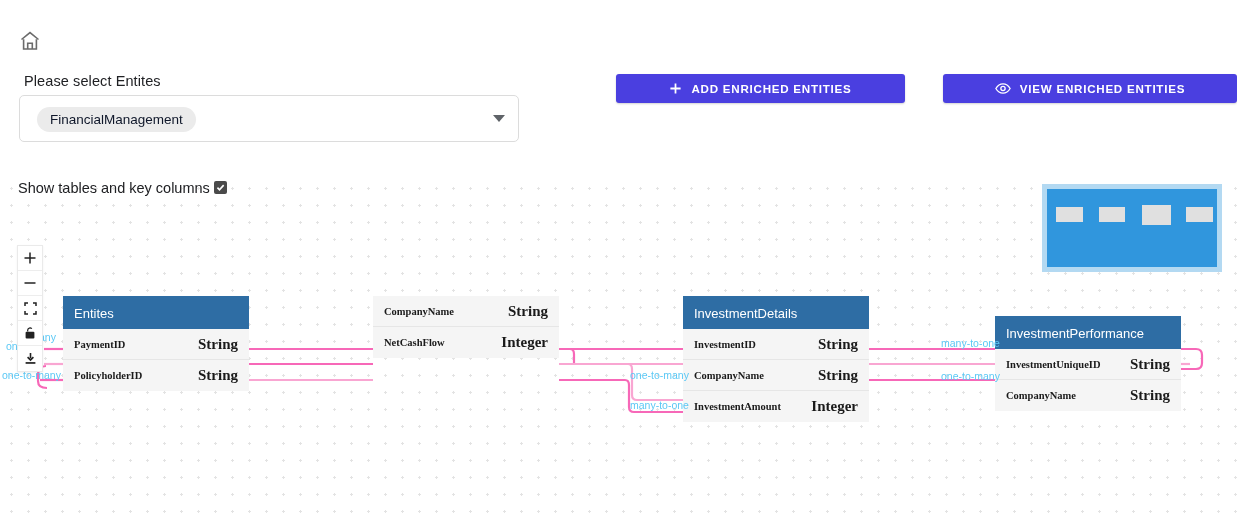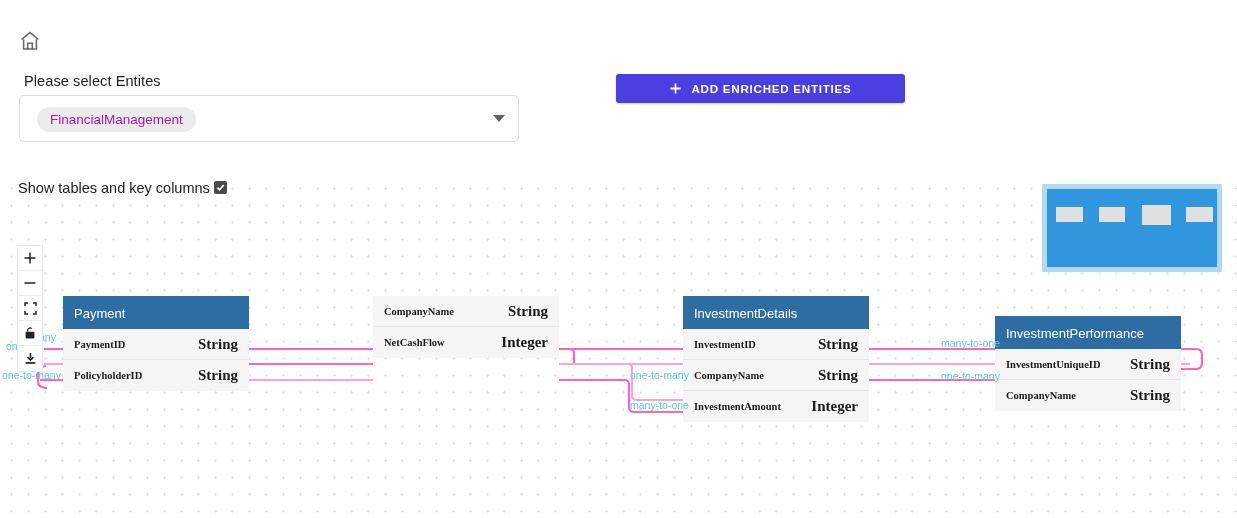--- a/index.html
+++ b/index.html
@@ -22,21 +22,21 @@
   }
   .select-box {
     position: absolute; left: 19px; top: 95px;
     width: 500px; height: 47px;
     border: 1px solid #dcdcdc; border-radius: 5px; background:#fff;
   }
   .chip {
     position: absolute; left: 17px; top: 11px;
     height: 25px; padding: 0 13px;
     background: #ebebeb; border-radius: 13px;
-    font-size: 13.5px; color: #a21caf;
+    font-size: 13.5px; color: #0f172a;
     display: flex; align-items: center;
   }
   .select-arrow {
     position: absolute; right: 13px; top: 19px;
     width: 0; height: 0;
     border-left: 6px solid transparent;
     border-right: 6px solid transparent;
     border-top: 7px solid #5f6368;
   }
 
@@ -155,20 +155,29 @@
   </div>
 
   <button class="btn" id="btn-add">
     <span class="ic">
       <svg width="13" height="13" viewBox="0 0 14 14" stroke="#fff" stroke-width="1.9">
           <path d="M7 1.5v11M1.5 7h11"></path>
         </svg>
     </span>
     <span>ADD ENRICHED ENTITIES</span>
   </button>
+  <button class="btn" id="btn-view">
+    <span class="ic">
+      <svg width="16" height="13" viewBox="0 0 18 13" fill="none" stroke="#fff" stroke-width="1.5">
+        <path d="M1 6.5S4 1.3 9 1.3 17 6.5 17 6.5 14 11.7 9 11.7 1 6.5 1 6.5Z"></path>
+        <circle cx="9" cy="6.5" r="2.4"></circle>
+      </svg>
+    </span>
+    <span>VIEW ENRICHED ENTITIES</span>
+  </button>
 
   <div class="canvas"></div>
 
   <svg class="edges">
     <g fill="none" stroke="#f768b8" stroke-width="2.2">
 
       <path d="M249 349 H373"></path>
 
       <path d="M249 364 H373"></path>
       <path d="M249 380 H373" stroke="#f9a6d2"></path>
@@ -235,21 +244,21 @@
   <div class="minimap">
     <div class="minimap-inner">
       <div class="mm-box" style="left:9px;top:18px;width:27px;height:15px;"></div>
       <div class="mm-box" style="left:52px;top:18px;width:26px;height:15px;"></div>
       <div class="mm-box" style="left:95px;top:16px;width:29px;height:20px;"></div>
       <div class="mm-box" style="left:139px;top:18px;width:27px;height:15px;"></div>
     </div>
   </div>
 
   <div class="er-table" id="t-payment">
-    <div class="er-head">Payment</div>
+    <div class="er-head">Entites</div>
     <div class="er-row">
       <span>PaymentID</span>
       <span class="er-type">String</span>
     </div>
     <div class="er-row">
       <span>PolicyholderID</span>
       <span class="er-type">String</span>
     </div>
   </div>
 

